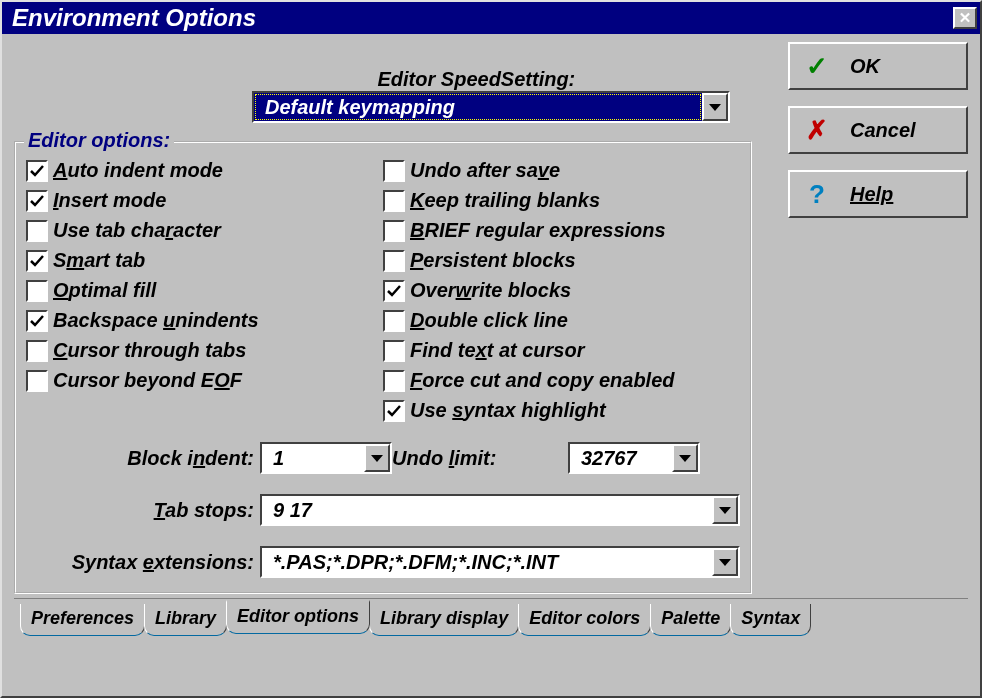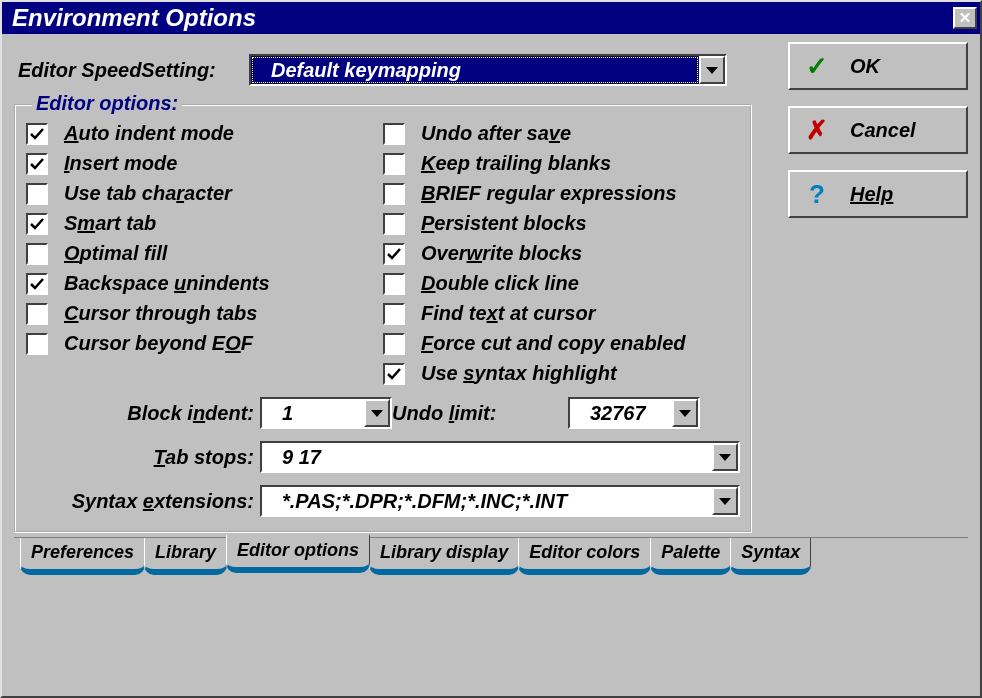--- a/index.html
+++ b/index.html
@@ -58,21 +58,21 @@
   .dropdown {
     display: flex;
     background: #fff;
     border: 2px solid;
     border-color: #404040 #ffffff #ffffff #404040;
     height: 32px;
     align-items: stretch;
   }
   .dd-value {
     flex: 1;
-    padding: 2px 20px;
+    padding: 2px 11px;
     display: flex; align-items: center;
     font-style: italic;
   }
   .dd-value.selected {
     background: #000080;
     color: #ffffff;
     outline: 1px dotted #ffff00;
     outline-offset: -2px;
   }
   .dd-arrow {
@@ -112,65 +112,65 @@
 
   .fieldset {
     margin-top: 18px;
     width: 738px;
     border: 2px groove #ffffff;
     padding: 6px 10px 14px 10px;
     position: relative;
   }
   .legend {
     position: absolute;
-    top: -14px; left: 16px;
+    top: -14px; left: 8px;
     background: #c0c0c0;
     padding: 0 4px;
     font-style: italic;
     color: #000080;
   }
   .check-cols {
     display: flex;
     margin-top: 10px;
     margin-bottom: 12px;
   }
   .col { flex: 1; display: flex; flex-direction: column; gap: 7px;}
-  .cb-row { display: flex; align-items: center; gap: 16px; cursor: pointer;}
+  .cb-row { display: flex; align-items: center; gap: 5px; cursor: pointer;}
   .cb {
     width: 22px; height: 22px;
     background: #fff;
     border: 2px solid;
     border-color: #404040 #ffffff #ffffff #404040;
     display:flex; align-items:center; justify-content:center;
     flex: 0 0 22px;
   }
   .cb.checked svg { display:block; }
   .cb svg { display:none; width:16px; height:16px; }
   .cb-label { font-style: italic; }
 
-  .form-row { display:flex; align-items:center; margin-top: 12px; }
+  .form-row { display:flex; align-items:center; margin-top: 20px; }
   .fr-label { text-align:right; font-style:italic; padding-right:6px; }
   .w1 { width: 234px; }
   .wul { width: 176px; text-align:left; padding-right:6px;}
   .short-dd { width: 132px; }
   .long-dd { flex:1; }
 
   .tabs {
     display: flex;
     align-items: flex-end;
     height: 38px;
     padding-left: 6px;
     margin-top: 4px;
     border-top: 1px solid #808080;
   }
   .tab {
     background: #c0c0c0;
     border-left: 1px solid #fff;
     border-right: 1px solid #404040;
-    border-bottom: 6px solid #0369a1;
+    border-bottom: 1px solid #0369a1;
     border-bottom-left-radius: 10px;
     border-bottom-right-radius: 10px;
     padding: 4px 10px 6px 10px;
     margin-right: -1px;
     font-size: 18px;
     font-style: italic;
     cursor: pointer;
   }
   .tab.active {
     background: #c0c0c0;
@@ -186,21 +186,21 @@
 <div class="window">
   <div class="titlebar">
     <span>Environment Options</span>
     <div class="close-btn">
       <span>✕</span>
     </div>
   </div>
 
   <div class="client">
 
-    <div class="row" style="margin-top:10px;">
+    <div class="row" style="margin-top:24px;flex-direction:column;">
       <div class="label speed-label">Editor SpeedSetting:</div>
       <div class="dropdown speed-dd">
         <div class="dd-value selected">Default keymapping</div>
         <div class="dd-arrow">
             <div class="tri-down"></div>
           </div>
       </div>
     </div>
 
     <div class="btn-col">

